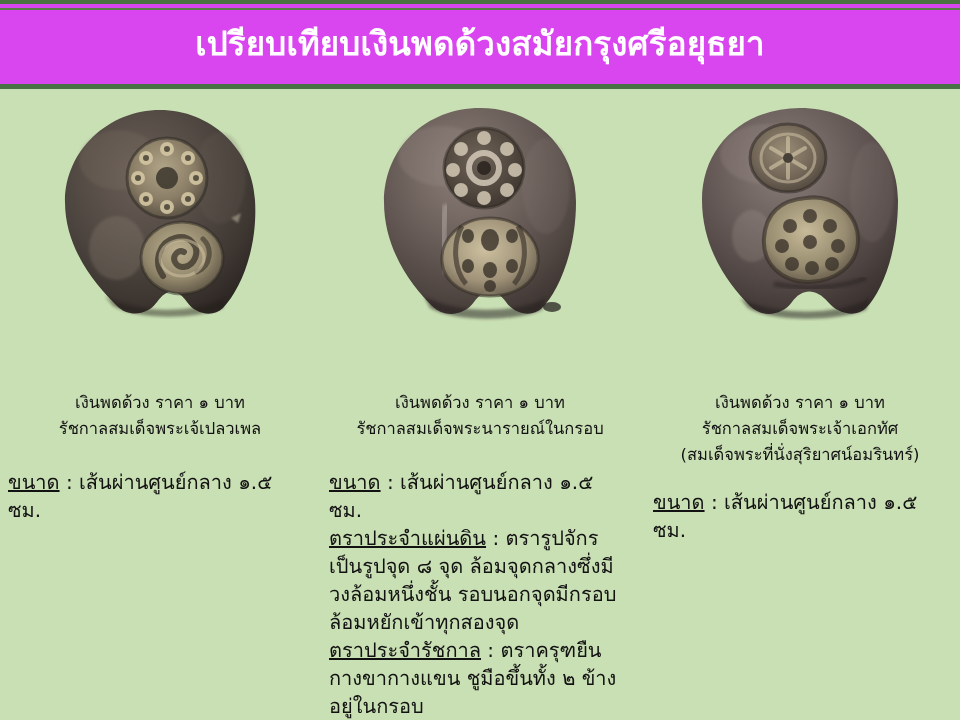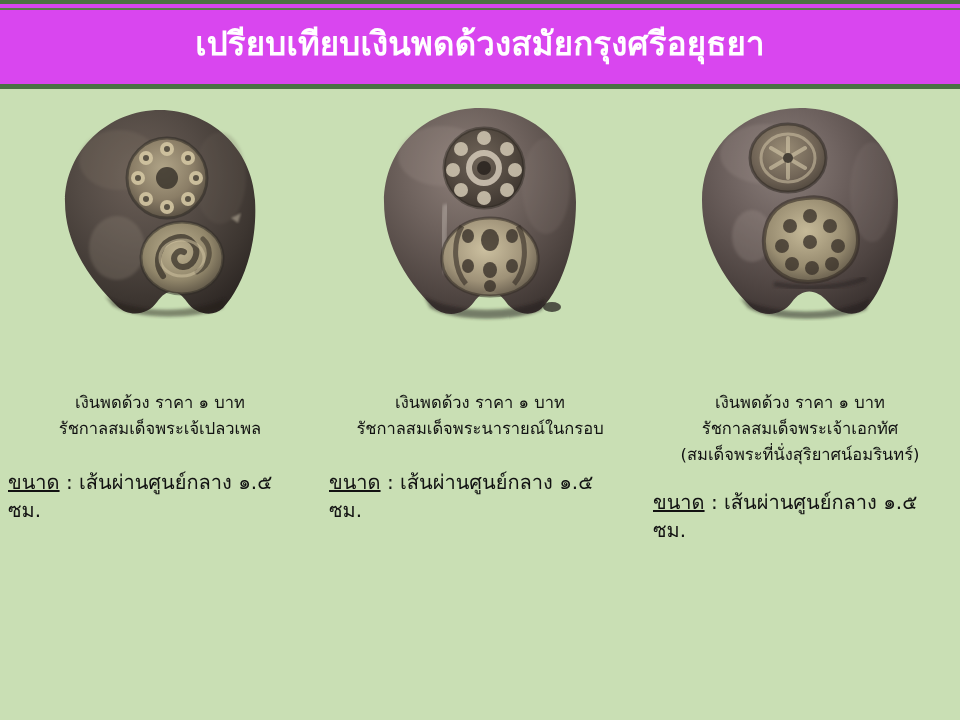--- a/index.html
+++ b/index.html
@@ -306,20 +306,22 @@
       </div>
 
       <div class="col-heading">
         <span class="hl">เงินพดด้วง ราคา ๑ บาท</span>
         <span class="hl">รัชกาลสมเด็จพระนารายณ์ในกรอบ</span>
       </div>
 
       <div class="col-body">
         <div class="spacer-sm"></div>
         <p><span class="lbl">ขนาด</span><span> : </span><span>เส้นผ่านศูนย์กลาง ๑.๕ ซม.</span></p>
+        <p><span class="lbl">ตราประจำแผ่นดิน</span><span> : </span><span>ตรารูปจักร เป็นรูปจุด ๘ จุด ล้อมจุดกลางซึ่งมีวงล้อมหนึ่งชั้น รอบนอกจุดมีกรอบล้อมหยักเข้าทุกสองจุด</span></p>
+        <p><span class="lbl">ตราประจำรัชกาล</span><span> : </span><span>ตราครุฑยืนกางขากางแขน ชูมือขึ้นทั้ง ๒ ข้าง อยู่ในกรอบ</span></p>
       </div>
     </div>
 
     <div class="column col-3">
       <div class="coin-wrap">
         <svg class="coin-svg" width="236" height="230" viewBox="0 0 236 230">
           <defs>
             <radialGradient id="c3body" cx="42%" cy="28%" r="80%">
               <stop offset="0%" stop-color="#8b7f7b"></stop>
               <stop offset="40%" stop-color="#6b5f5c"></stop>

